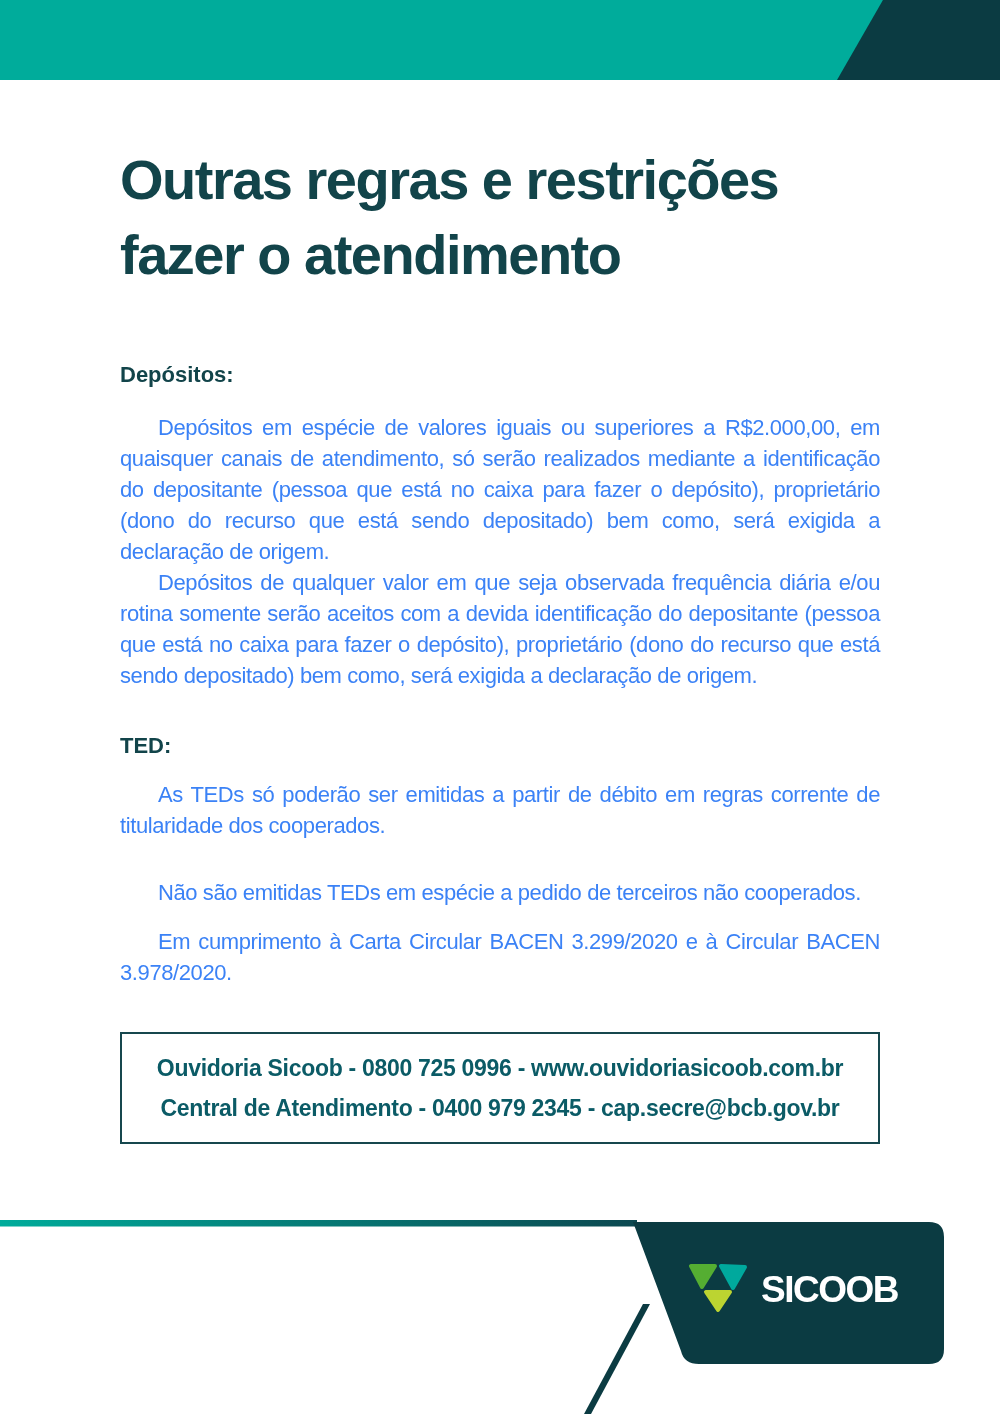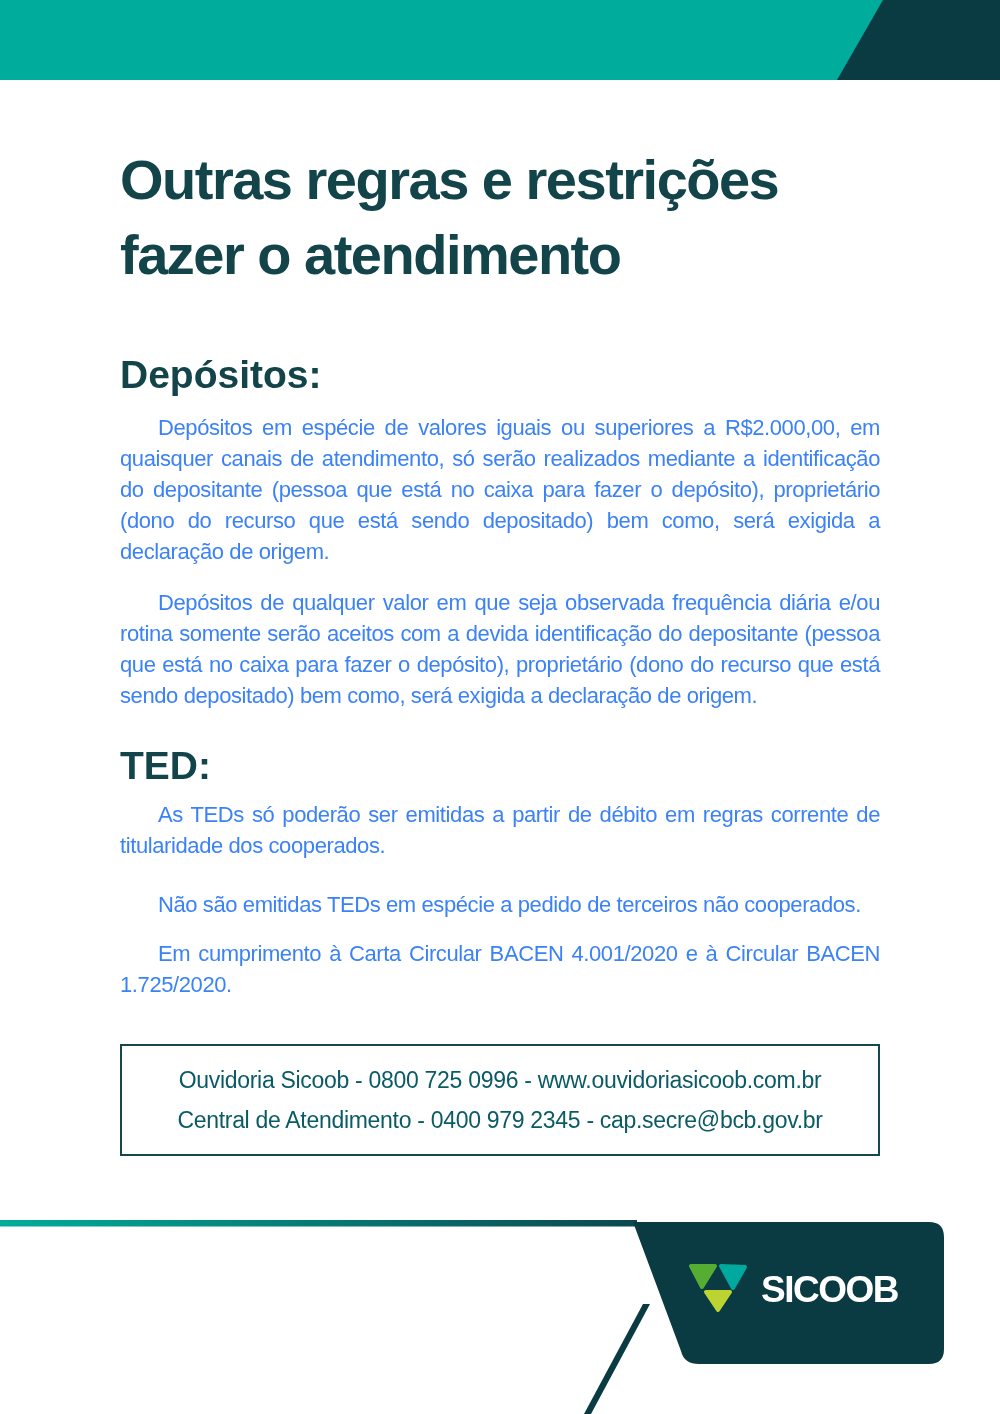--- a/index.html
+++ b/index.html
@@ -28,45 +28,45 @@
     padding:0 120px;box-sizing:border-box;
   }
   h1.page-title{
     margin:62px 0 0 0;
     font-size:56px;line-height:75px;letter-spacing:-1.5px;
     font-weight:bold;color:#12444A;
   }
   h1.page-title div{white-space:nowrap;}
   h2.section-heading{
     margin:64px 0 0 0;
-    font-size:39px;line-height:38px;
+    font-size:22px;line-height:38px;
     font-weight:bold;color:#12444A;
   }
   h2.section-heading.ted{margin-top:36px;}
   p.body-paragraph{
     margin:18px 0 0 0;
     font-size:22px;line-height:31px;letter-spacing:-0.4px;
     color:#3b82f6;
     text-align:justify;text-indent:38px;
   }
-  p.m16{margin-top:20px;}
+  p.m16{margin-top:0;}
   p.m14{margin-top:14px;}
-  p.m22{margin-top:28px;}
+  p.m22{margin-top:36px;}
   p.m18{margin-top:18px;}
 
   
   .contact-box{
     margin-top:44px;
     border:2px solid #16474E;
     padding:14px 10px;
     text-align:center;
   }
   .contact-box .contact-line{
     font-size:23px;line-height:40px;letter-spacing:-0.3px;
-    font-weight:normal;color:#0B5B66;
+    font-weight:bold;color:#0B5B66;
     white-space:nowrap;
   }
 
   
   .footer-svg{position:absolute;left:0;top:1214px;width:1000px;height:200px;}
   .sicoob-wordmark{
     font-family:"Liberation Sans","DejaVu Sans",sans-serif;
     font-weight:bold;font-size:37px;letter-spacing:-1.5px;
   }
 </style>
@@ -85,21 +85,21 @@
       <div>fazer o atendimento</div>
     </h1>
 
     <h2 class="section-heading">Depósitos:</h2>
     <p class="body-paragraph">Depósitos em espécie de valores iguais ou superiores a R$2.000,00, em quaisquer canais de atendimento, só serão realizados mediante a identificação do depositante (pessoa que está no caixa para fazer o depósito), proprietário (dono do recurso que está sendo depositado) bem como, será exigida a declaração de origem.</p>
     <p class="body-paragraph m16">Depósitos de qualquer valor em que seja observada frequência diária e/ou rotina somente serão aceitos com a devida identificação do depositante (pessoa que está no caixa para fazer o depósito), proprietário (dono do recurso que está sendo depositado) bem como, será exigida a declaração de origem.</p>
 
     <h2 class="section-heading ted">TED:</h2>
     <p class="body-paragraph m14">As TEDs só poderão ser emitidas a partir de débito em regras corrente de titularidade dos cooperados.</p>
     <p class="body-paragraph m22">Não são emitidas TEDs em espécie a pedido de terceiros não cooperados.</p>
-    <p class="body-paragraph m18">Em cumprimento à Carta Circular BACEN 4.001/2020 e à Circular BACEN 1.725/2020.</p>
+    <p class="body-paragraph m18">Em cumprimento à Carta Circular BACEN 3.299/2020 e à Circular BACEN 3.978/2020.</p>
 
     <div class="contact-box">
       <div class="contact-line">Ouvidoria Sicoob - 0800 725 0996 - www.ouvidoriasicoob.com.br</div>
       <div class="contact-line">Central de Atendimento - 0400 979 2345 - cap.secre@bcb.gov.br</div>
     </div>
 
   </div>
 
   <svg class="footer-svg" viewBox="0 0 1000 200" aria-hidden="true">
     <defs>

